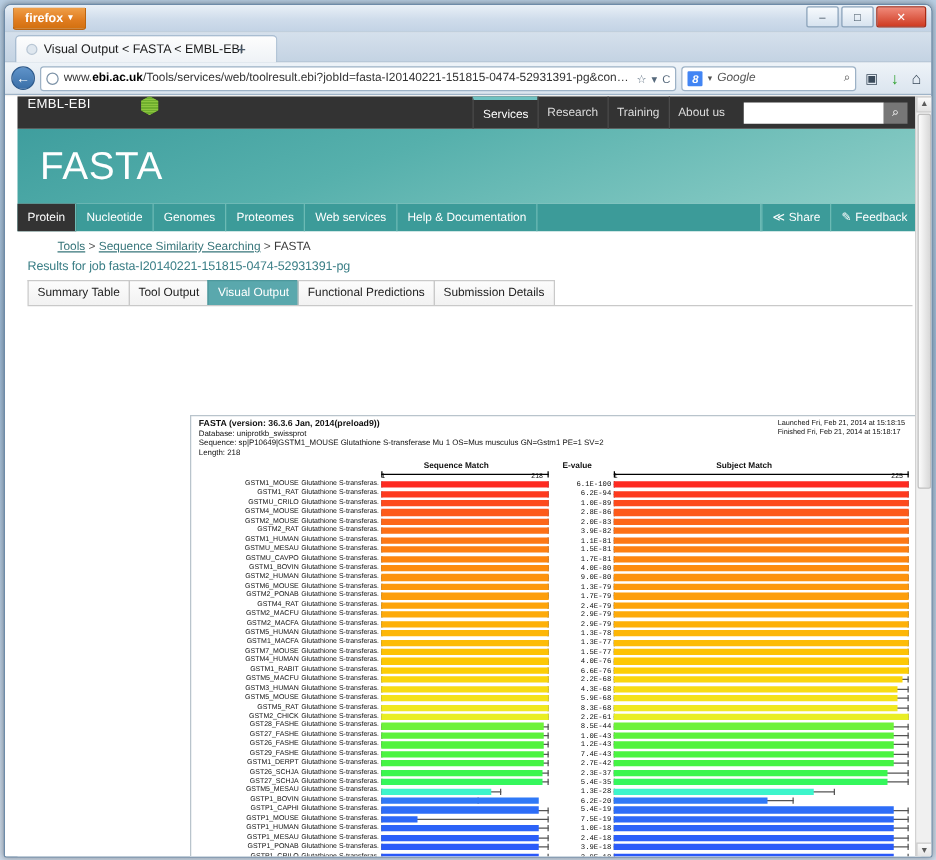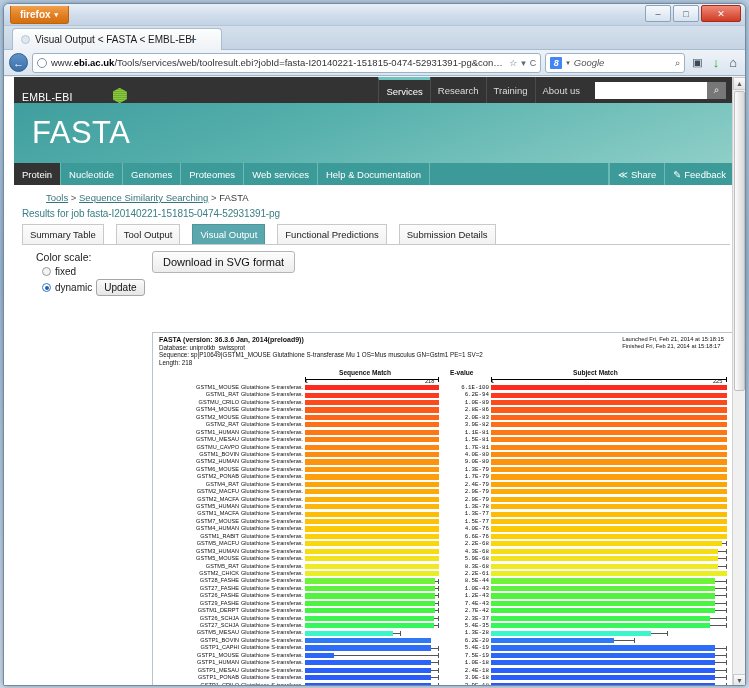--- a/index.html
+++ b/index.html
@@ -109,21 +109,21 @@
 
   
   #viewport {
     position: absolute; left: 0; top: 73px; width: 743px; height: 610px;
     background: #fff; overflow: hidden;
   }
   #page { position: absolute; left: 10px; top: 0; width: 720px; height: 610px; background: #fff; }
 
   
   #ebibar {
-    height: 26px; background: #333; display: flex; align-items: flex-end;
+    height: 26px; background: #333; display: flex; align-items: flex-start;
     padding: 0 8px; position: relative; gap: 36px;
   }
   .ebi-logo { color: #fff; font-size: 10.5px; letter-spacing: .2px; }
   .ebi-mark {
     width: 14px; height: 15px; margin-left: 4px;
     background:
       repeating-linear-gradient(0deg,#8dc63f 0 1px,#6fae2e 1px 2px),
       #7cb82f;
     clip-path: polygon(50% 0,100% 25%,100% 75%,50% 100%,0 75%,0 25%);
     display: inline-block; vertical-align: middle;
@@ -167,21 +167,21 @@
   
   #crumbs { font-size: 9.5px; color: #3a3a3a; padding: 7px 0 4px 8px; margin-left: 24px; }
   #crumbs a { color: #37757a; text-decoration: underline; }
   #crumbs span.sep { color: #555; }
   #jobtitle {
     font-size: 10px; color: #3a7e86; font-weight: normal;
     padding: 1px 0 5px 8px; letter-spacing: -.1px;
   }
 
   
-  #restabs { display: flex; padding-left: 8px; gap: 13px; align-items: flex-end; }
+  #restabs { display: flex; padding-left: 8px; gap: 0; align-items: flex-end; }
   #restabs .rt {
     font-size: 9.5px; color: #222; padding: 4px 7px 4px;
     border: 1px solid #c9c9c9; border-bottom: none;
     background: linear-gradient(180deg,#fcfcfc,#f2f2f2);
     margin-right: -1px; position: relative; white-space: nowrap;
   }
   #restabs .rt.sel { background: #5aa8ad; color: #fff; border-color: #4d979c; }
   #resline { height: 1px; background: #c9c9c9; margin: 0 4px 0 8px; }
 
   
@@ -378,37 +378,20 @@
 
       <div id="restabs">
         <div class="rt">Summary Table</div>
         <div class="rt">Tool Output</div>
         <div class="rt sel">Visual Output</div>
         <div class="rt">Functional Predictions</div>
         <div class="rt">Submission Details</div>
       </div>
       <div id="resline"></div>
 
-      <div id="controls">
-        <div id="leftctl">
-          <div class="ct-title">Color scale:</div>
-          <div class="radio-row">
-            <span class="radio"></span>
-            <span class="lbl">fixed</span>
-          </div>
-          <div class="radio-row">
-            <span class="radio on"></span>
-            <span class="lbl">dynamic</span>
-            <span class="btn">Update</span>
-          </div>
-        </div>
-        <div id="rightctl">
-          <span class="svgbtn">Download in SVG format</span>
-        </div>
-      </div>
 
       <div id="panel">
         <div id="panel-inner">
 
           <div class="meta">
             <div class="b">FASTA (version: 36.3.6 Jan, 2014(preload9))</div>
             <div>Database: uniprotkb_swissprot</div>
             <div>Sequence: sp|P10649|GSTM1_MOUSE Glutathione S-transferase Mu 1 OS=Mus musculus GN=Gstm1 PE=1 SV=2</div>
             <div>Length: 218</div>
           </div>

